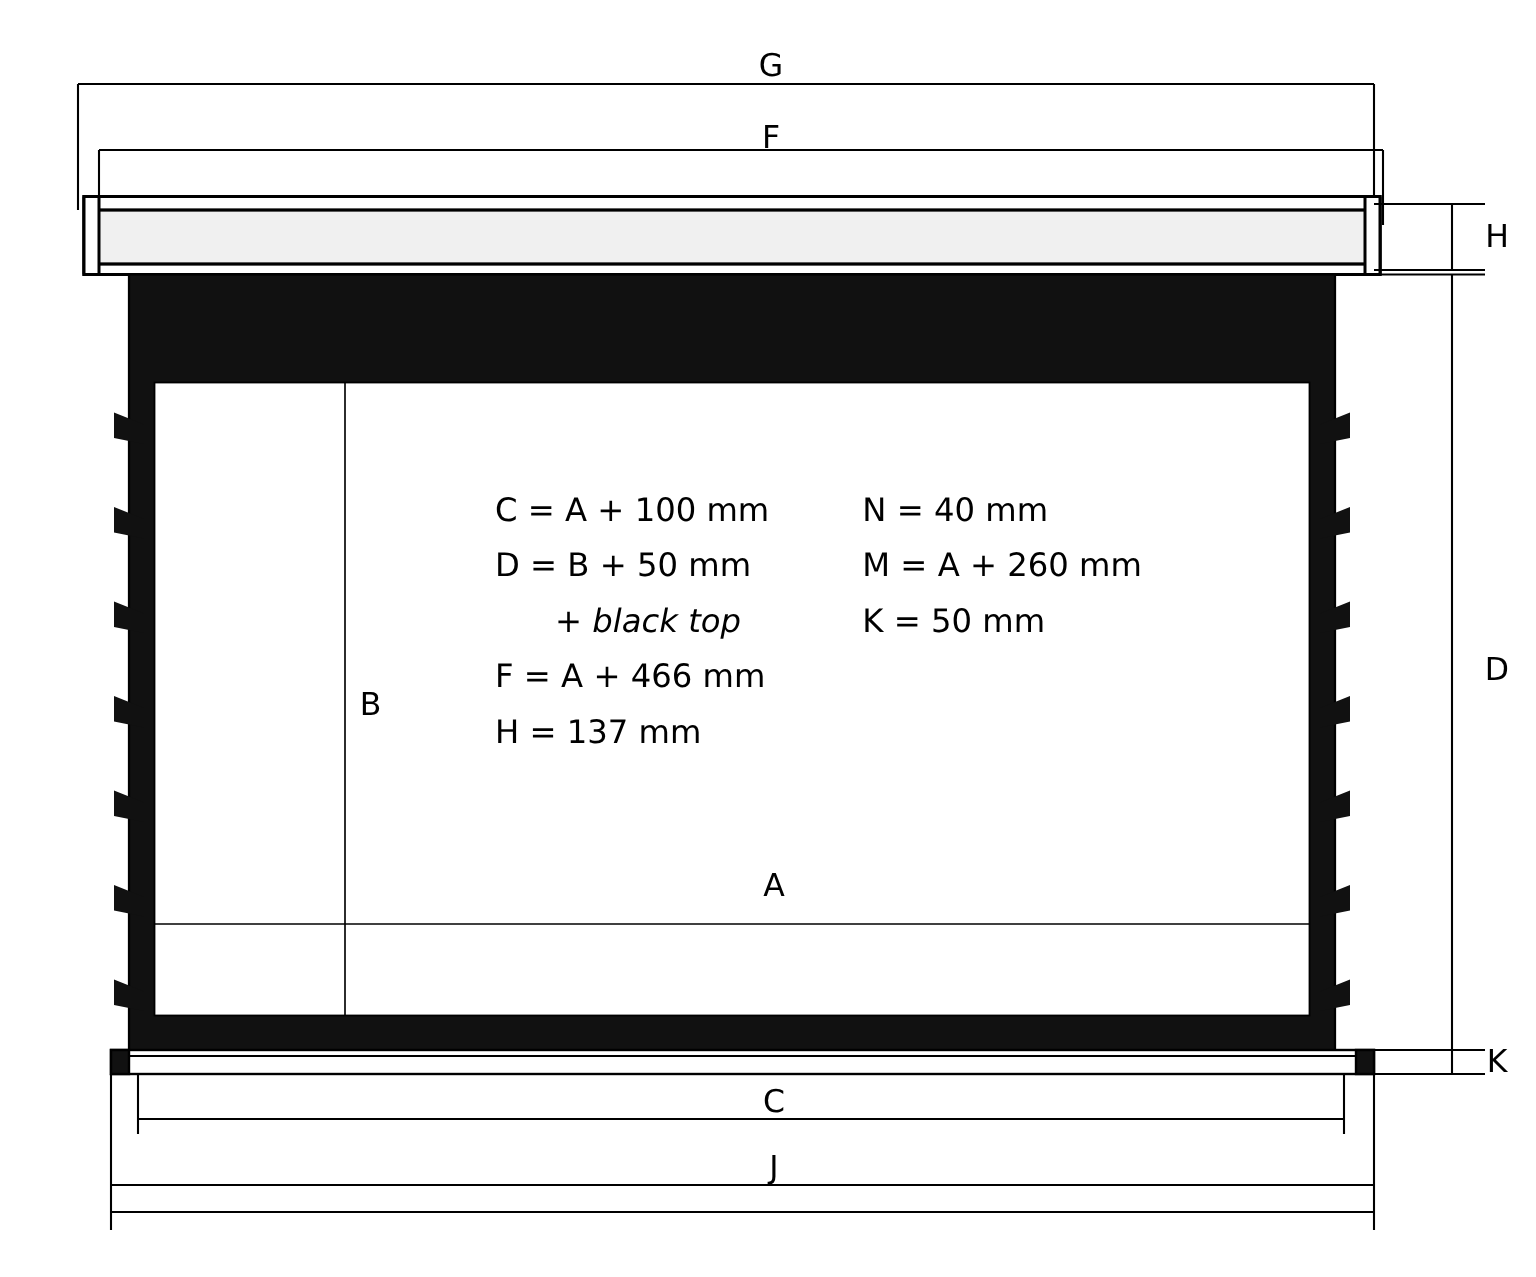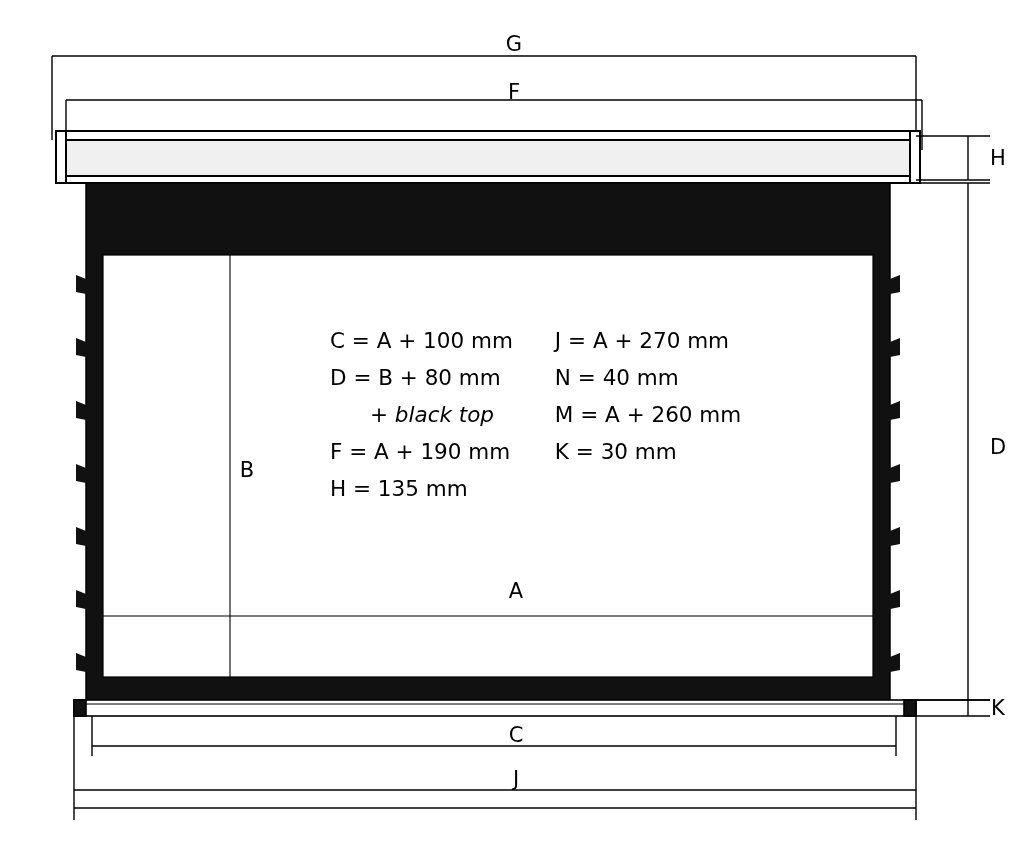--- a/index.html
+++ b/index.html
@@ -25,21 +25,21 @@
     line-height: 1;
     color: #000;
     white-space: nowrap;
   }
   .lbl.center {
     transform: translate(-50%, -50%);
   }
   .formula-block {
     position: absolute;
     display: flex;
-    gap: 42px;
+    gap: 62px;
     font-size: 21.5px;
     line-height: 37px;
     color: #000;
   }
   .formula-col {
     display: flex;
     flex-direction: column;
   }
   .formula-line {
     white-space: pre;
@@ -164,26 +164,25 @@
   <div class="lbl center" style="left:998px; top:447px;">D</div>
   <div class="lbl center" style="left:998px; top:708px;">K</div>
   <div class="lbl center" style="left:247px; top:470px;">B</div>
   <div class="lbl center" style="left:516px; top:591px;">A</div>
   <div class="lbl center" style="left:516px; top:735px;">C</div>
   <div class="lbl center" style="left:516px; top:779px;">J</div>
 
   <div class="formula-block" style="left:330px; top:322px;">
     <div class="formula-col">
       <div class="formula-line">C = A + 100 mm</div>
-      <div class="formula-line">D = B + 80 mm</div>
+      <div class="formula-line">D = B + 50 mm</div>
       <div class="formula-line indent">+ black top</div>
-      <div class="formula-line">F = A + 190 mm</div>
-      <div class="formula-line">H = 135 mm</div>
+      <div class="formula-line">F = A + 466 mm</div>
+      <div class="formula-line">H = 137 mm</div>
     </div>
     <div class="formula-col">
-      <div class="formula-line">J = A + 270 mm</div>
       <div class="formula-line">N = 40 mm</div>
       <div class="formula-line">M = A + 260 mm</div>
-      <div class="formula-line">K = 30 mm</div>
+      <div class="formula-line">K = 50 mm</div>
     </div>
   </div>
 
 </div>
 
 </body></html>

